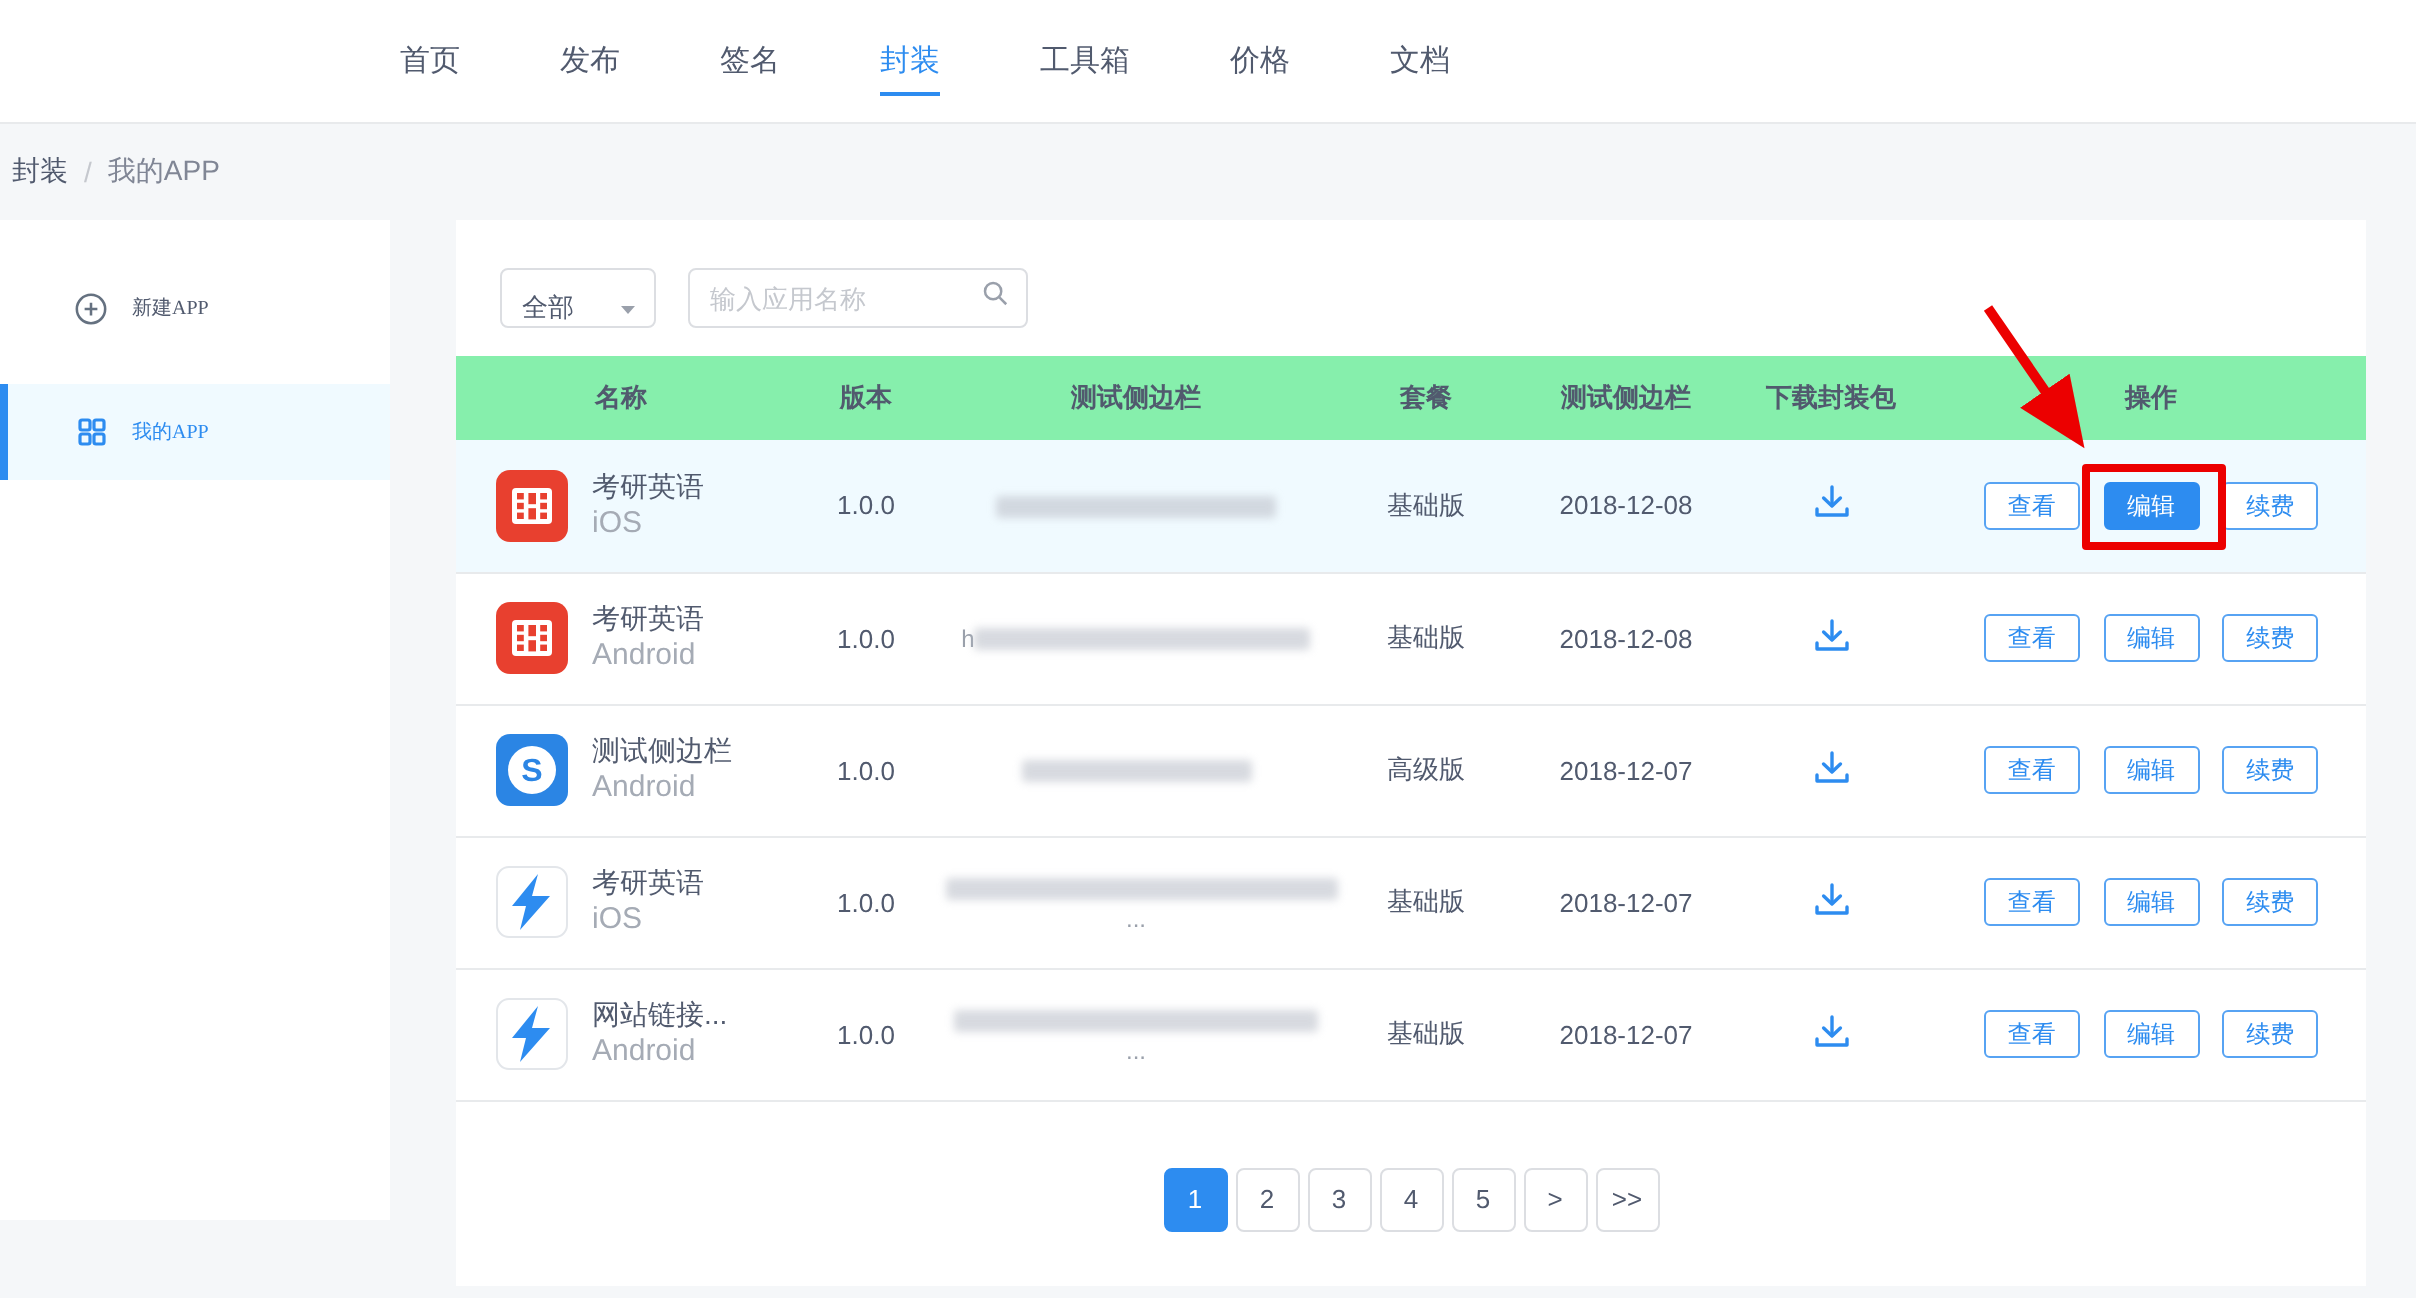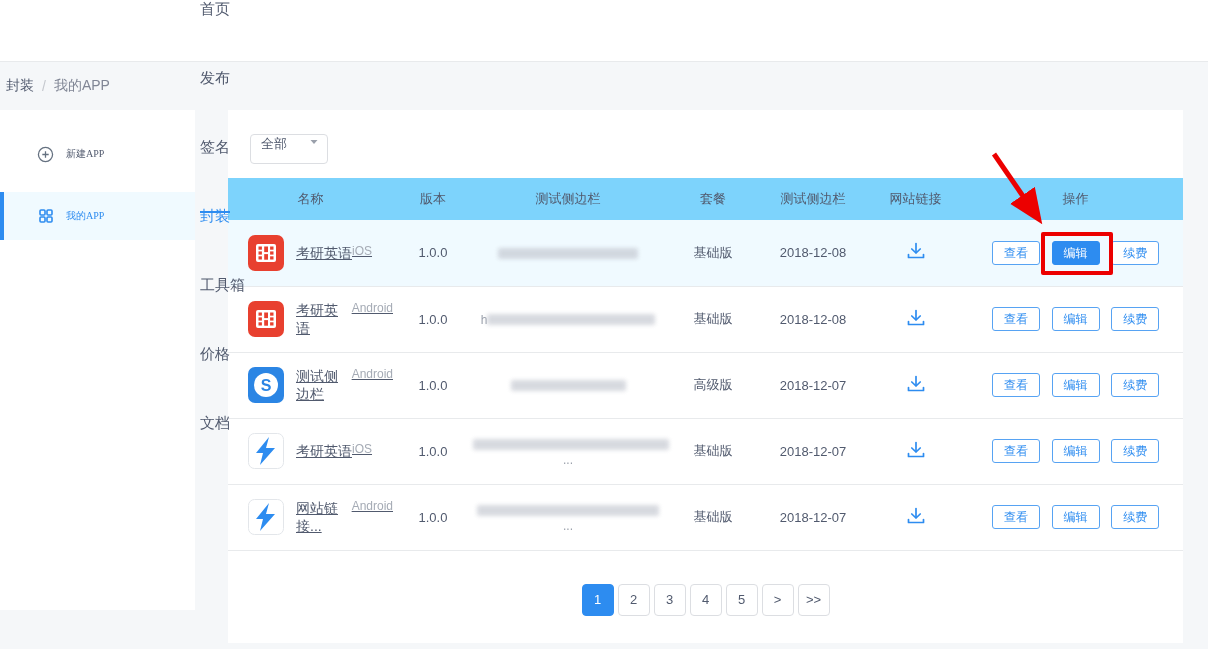--- a/index.html
+++ b/index.html
@@ -4,21 +4,21 @@
 <style>
   * { margin:0; padding:0; box-sizing:border-box; }
   html,body { width:1208px; height:649px; }
   body {
     font-family:"Liberation Sans","DejaVu Sans",sans-serif;
     background:#f5f7f9; color:#515a6e; overflow:hidden; position:relative;
   }
 
   
   .navbar { height:62px; background:#fff; border-bottom:1px solid #e8eaec;
-            display:flex; align-items:flex-start; padding-left:200px; gap:50px;flex-direction:column; }
+            display:flex; align-items:flex-end; padding-left:200px; gap:50px; }
   .nav-item { font-size:15px; color:#515a6e; height:62px; display:flex;
               align-items:center; position:relative; cursor:pointer; text-decoration:none; }
   .nav-item.active { color:#2d8cf0; }
   .nav-item.active::after { content:""; position:absolute; left:0; right:0; bottom:13px;
                             height:2px; background:#2d8cf0; }
 
   
   .breadcrumb { height:48px; display:flex; align-items:center; padding-left:6px;
                 font-size:14px; gap:8px; }
   .crumb-current { color:#808695; }
@@ -31,42 +31,42 @@
                padding-left:33px; font-size:10px; color:#515a6e; cursor:pointer;
                border-left:4px solid transparent; margin-bottom:14px;font-family:Liberation Serif, serif; }
   .side-item.active { background:#f0faff; border-left-color:#2d8cf0; color:#2d8cf0; }
   .side-item .icn { display:inline-flex; width:17px; justify-content:center; }
 
   .card { flex:1; margin:0 25px 0 33px; height:533px; background:#fff; padding-top:24px; }
 
   
   .filter-row { display:flex; align-items:center; gap:16px; padding-left:22px; }
   .select-box { width:78px; height:30px; border:1px solid #dcdee2; border-radius:4px;
-                display:flex; align-items:flex-start; justify-content:space-between;
+                display:flex; align-items:flex-end; justify-content:space-between;
                 padding:0 8px 0 10px; font-size:13px; color:#515a6e; background:#fff; cursor:pointer; }
   .search-box { width:170px; height:30px; border:1px solid #dcdee2; border-radius:4px;
                 display:flex; align-items:center; background:#fff; padding:0 8px 0 10px; }
   .search-box input { border:none; outline:none; flex:1; font-size:13px; color:#515a6e;
                       font-family:inherit; min-width:0; background:transparent; }
   .search-box input::placeholder { color:#c5c8ce; }
 
   
   table { width:100%; border-collapse:collapse; table-layout:fixed; margin-top:14px; }
-  thead th { height:42px; background:#7dd3fc; font-size:13px; font-weight:400;
+  thead th { height:42px; background:#86efac; font-size:13px; font-weight:700;
              color:#515a6e; text-align:center; }
   thead th.h-name { text-align:center; }
   tbody td { height:66px; border-bottom:1px solid #e8eaec; font-size:13px;
              color:#515a6e; text-align:center; vertical-align:middle; }
   tbody tr.row-hl td { background:#f0faff; }
   .td-name { text-align:left !important; padding-left:20px; }
   .name-flex { display:flex; align-items:center; gap:12px; }
   .app-icon { width:36px; height:36px; flex:none; display:inline-flex; }
-  .name-wrap { display:flex; flex-direction:row; line-height:1.3;text-decoration:underline; }
+  .name-wrap { display:flex; flex-direction:column; line-height:1.3; }
   .app-name { font-size:14px; color:#515a6e; }
-  .app-platform { font-size:12px; color:#a5abb5; }
+  .app-platform { font-size:15px; color:#a5abb5; }
   .blur-strip { display:inline-block; height:11px; background:#c2c6cf; border-radius:2px;
                 filter:blur(2.2px); opacity:.65; vertical-align:middle; }
   .bw0{width:140px} .bw1{width:168px} .bw2{width:115px} .bw3{width:196px} .bw4{width:182px}
   .url-aff { color:#9aa0ab; font-size:12px; vertical-align:middle; }
   .dl-btn { display:inline-flex; cursor:pointer; }
 
   .td-actions { white-space:nowrap; }
   .btn { display:inline-block; padding:4px 11px; font-size:12px; color:#2d8cf0;
          background:#fff; border:1px solid #57a3f3; border-radius:3px; cursor:pointer;
          font-family:inherit; margin:0 4px; line-height:1.2; }
@@ -135,40 +135,49 @@
 
     <div class="filter-row">
       <div class="select-box">
         <span>全部</span>
         <span>
           <svg width="10" height="10" viewBox="0 0 10 10">
               <path d="M1.5 3 5 7l3.5-4z" fill="#9aa0ab"></path>
             </svg>
         </span>
       </div>
+      <div class="search-box">
+        <input type="text" placeholder="输入应用名称" style="">
+        <span>
+          <svg width="15" height="15" viewBox="0 0 24 24" fill="none" stroke="#9aa0ab" stroke-width="2">
+              <circle cx="10.5" cy="10.5" r="6.5"></circle>
+              <path d="M15.5 15.5 21 21"></path>
+            </svg>
+        </span>
+      </div>
     </div>
 
     <table>
       <colgroup>
         <col style="width:165px">
           <col style="width:80px">
           <col style="width:190px">
         <col style="width:100px">
           <col style="width:100px">
           <col style="width:105px">
           <col style="width:215px">
       </colgroup>
       <thead>
         <tr>
           <th class="h-name">名称</th>
           <th>版本</th>
           <th>测试侧边栏</th>
           <th>套餐</th>
           <th>测试侧边栏</th>
-          <th>网站链接</th>
+          <th>下载封装包</th>
           <th>操作</th>
         </tr>
       </thead>
       <tbody>
 
         <tr class="row-hl">
           <td class="td-name">
               <div class="name-flex">
             <span class="app-icon">
               <svg width="36" height="36" viewBox="0 0 36 36">

